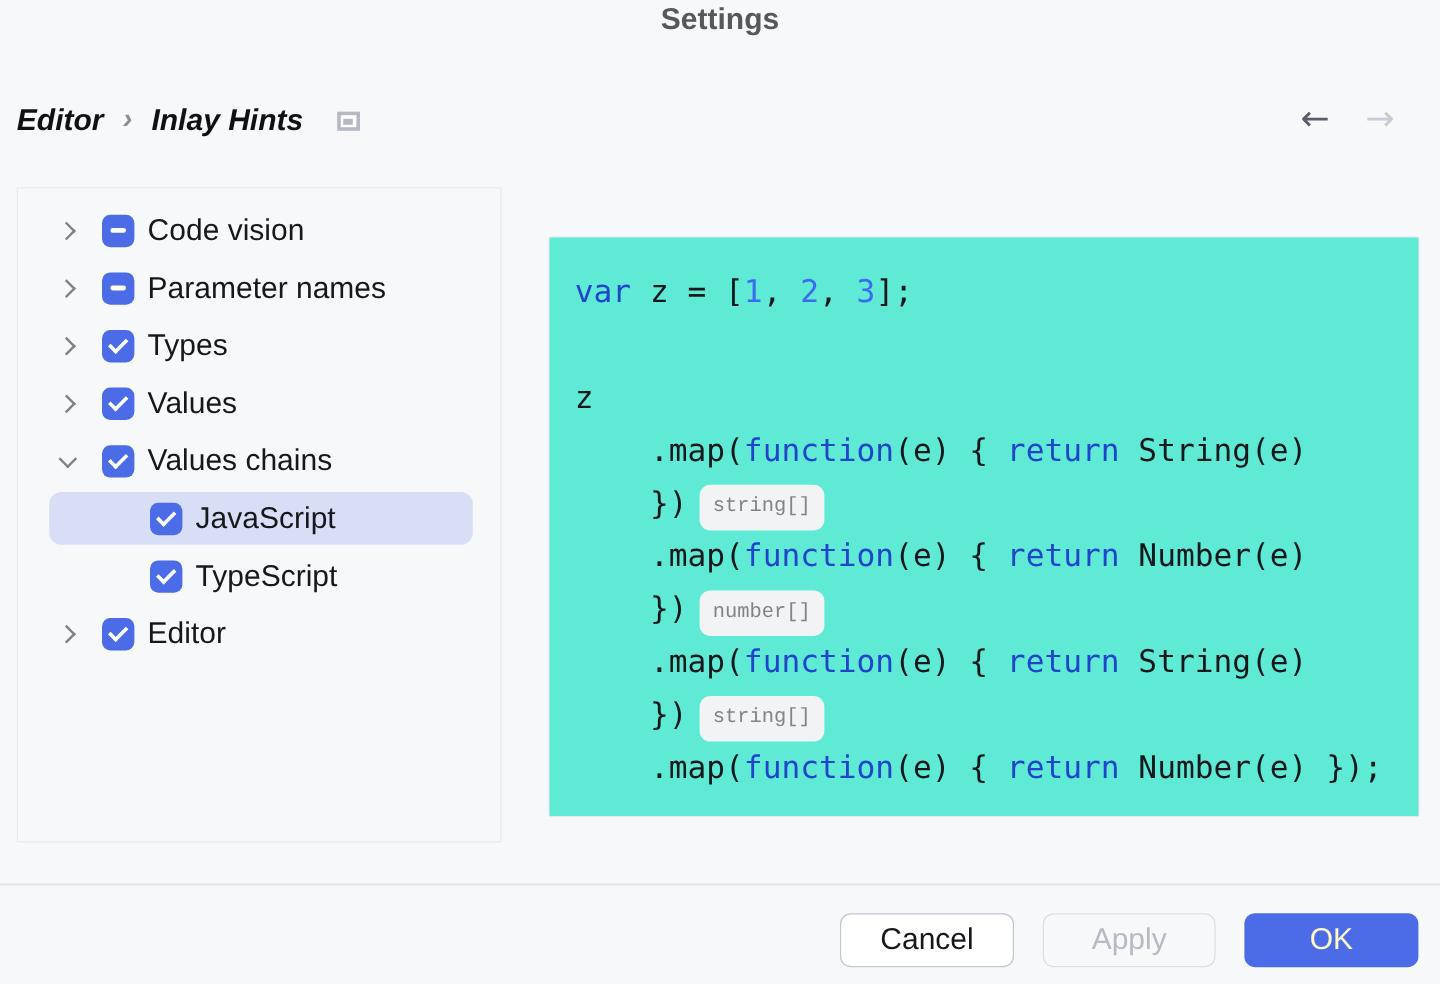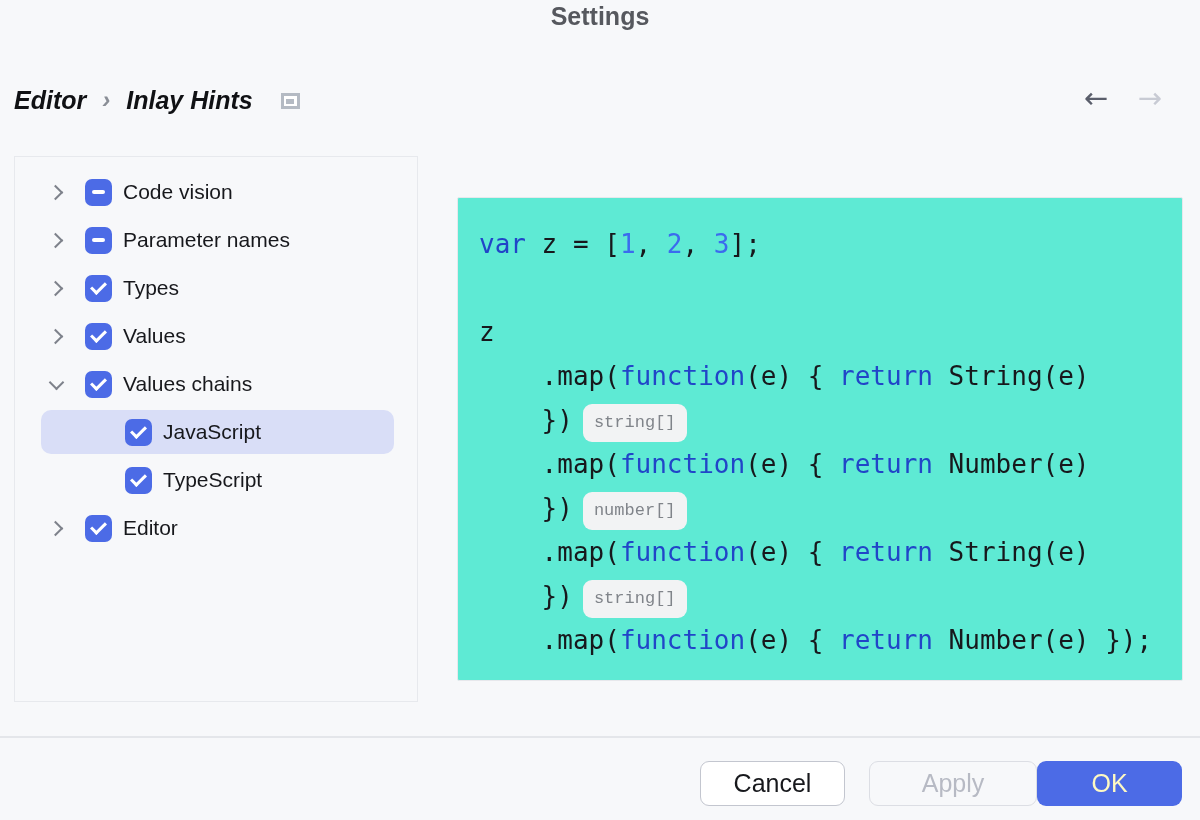--- a/index.html
+++ b/index.html
@@ -34,21 +34,21 @@
   .arrow.back{color:#5A5E6B;}
   .arrow.fwd{color:#C8CBD4;}
   
   .tree-panel{
     position:absolute;left:14px;top:156px;width:404px;height:546px;
     border:1.5px solid #E7E9ED;box-sizing:border-box;background:#F7F8FA;
     padding-top:11px;
   }
   .tree-row{
     position:relative;height:48px;display:flex;align-items:center;
-    font-size:21px;color:#17181C;
+    font-size:25px;color:#17181C;
   }
   .tree-row .hl{
     position:absolute;left:26px;right:23px;top:2px;bottom:2px;border-radius:10px;
     background:var(--selection,#D9DEF7);display:none;
   }
   .tree-row.selected .hl{display:block;}
   .tree-row .inner{position:relative;display:flex;align-items:center;z-index:1;width:100%;}
   .tree-row.top .inner{padding-left:33px;}
   .tree-row.child .inner{padding-left:110px;}
   .chevron{
@@ -92,21 +92,21 @@
     vertical-align:2px;
   }
   
   .footer-sep{position:absolute;left:0;right:0;top:736px;height:1.5px;background:#E4E6EA;}
   .btn{
     position:absolute;top:761px;height:45px;border-radius:9px;box-sizing:border-box;
     display:flex;align-items:center;justify-content:center;
     font-size:25px;font-family:"Liberation Sans",sans-serif;cursor:pointer;
   }
   .btn.cancel{left:700px;width:145px;background:#FFFFFF;border:1.5px solid #C3C6CF;color:#17181C;}
-  .btn.apply{left:869px;width:168px;background:transparent;border:1.5px solid #DCDEE4;color:#B7BAC4;}
+  .btn.apply{left:869px;width:144px;background:transparent;border:1.5px solid #DCDEE4;color:#B7BAC4;}
   .btn.ok{left:1037px;width:145px;background:var(--accent,#4C6BE6);border:none;color:#fef9c3;}
 </style>
 </head>
 <body style="--accent: #4C6BE6; --selection: #D9DEF7; --keyword: #2145C8; --number: #3B6BEE; --hint_bg: #F2F3F4; --hint_text: #80848A;">
 
 <div class="win-title">Settings</div>
 
 <div class="breadcrumb">
   <span>Editor</span>
   <span class="sep">›</span>

